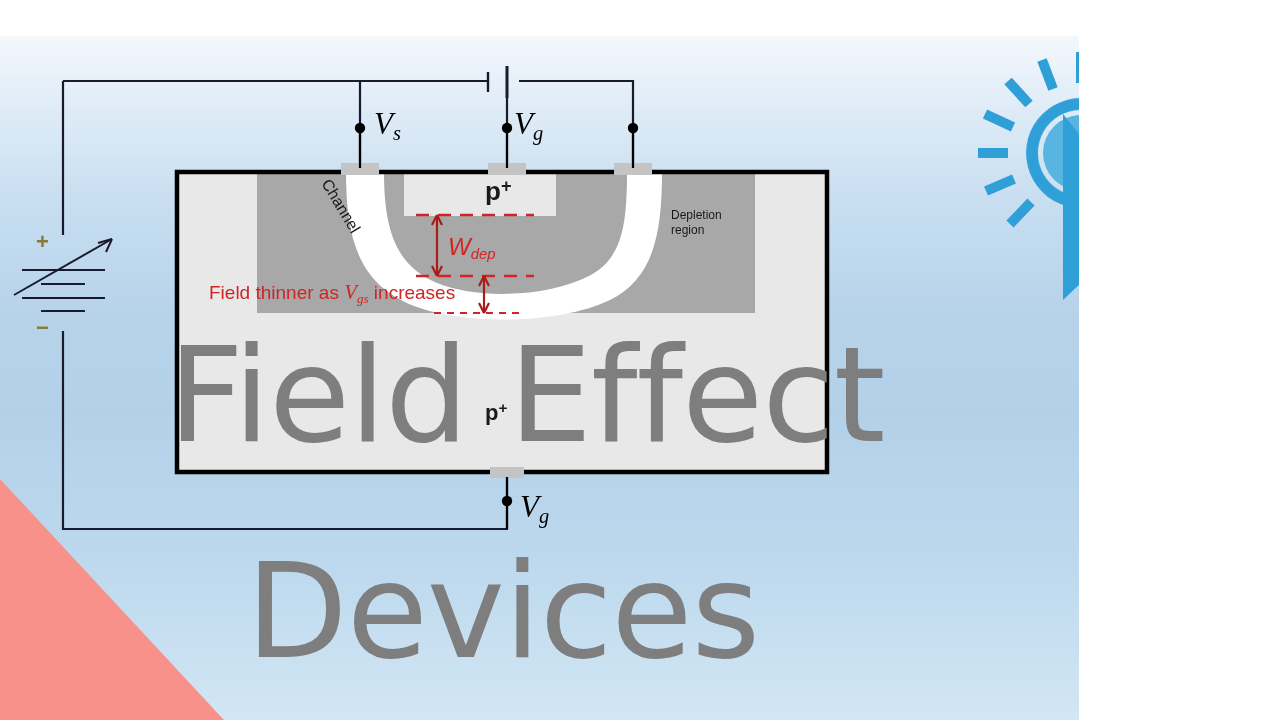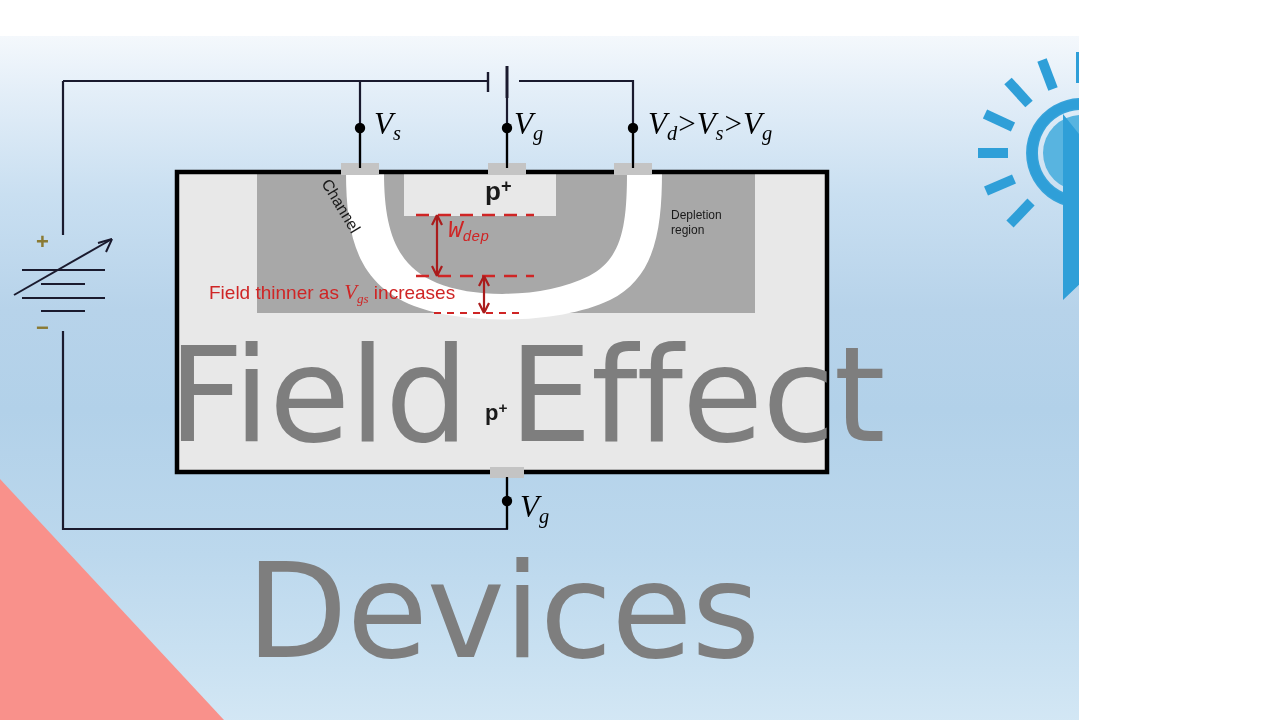--- a/index.html
+++ b/index.html
@@ -110,22 +110,22 @@
     white-space: nowrap;
   }
 
   .red-lbl {
     position: absolute;
     color: #cf2525;
     white-space: nowrap;
     line-height: 1;
   }
   #lbl-wdep {
-    left: 448px; top: 183px;
-    font-family: Liberation Mono, monospace;
+    left: 448px; top: 199px;
+    font-family: Liberation Sans, sans-serif;
     font-style: italic;
     font-size: 24px;
   }
   #lbl-thinner {
     left: 209px; top: 246px;
     font-family: "Liberation Sans", sans-serif;
     font-size: 19px;
   }
   #lbl-thinner .vgs {
     font-family: "Liberation Serif", serif;
@@ -259,21 +259,20 @@
       <circle cx="1081" cy="117" r="49" fill="none" stroke="#2f9fd8" stroke-width="9"></circle>
       <circle cx="1081" cy="117" r="38" fill="#58b4e0"></circle>
       <polygon points="1063,78 1063,264 1101,228 1126,283 1151,270 1127,218 1173,215" fill="#2f9fd8"></polygon>
     </g>
   </svg>
 
   <div class="lbl" id="lbl-vs"><span>V</span><span class="sub">s</span></div>
 
   <div class="lbl" id="lbl-vg-top"><span>V</span><span class="sub">g</span></div>
 
-  <div class="lbl" id="lbl-vd"><span>V</span><span class="sub">d</span><span class="op">&gt;</span><span>V</span><span class="sub">s</span><span class="op">&gt;</span><span>V</span><span class="sub">g</span></div>
 
   <div class="lbl" id="lbl-vg-bottom"><span>V</span><span class="sub">g</span></div>
 
   <div class="sans-lbl" id="lbl-pplus-top"><span>p</span><span class="sup">+</span></div>
 
   <div class="sans-lbl" id="lbl-pplus-bottom"><span>p</span><span class="sup">+</span></div>
 
   <div class="sans-lbl" id="lbl-depletion"><span>Depletion</span><br><span>region</span></div>
 
   <div id="lbl-channel">Channel</div>

